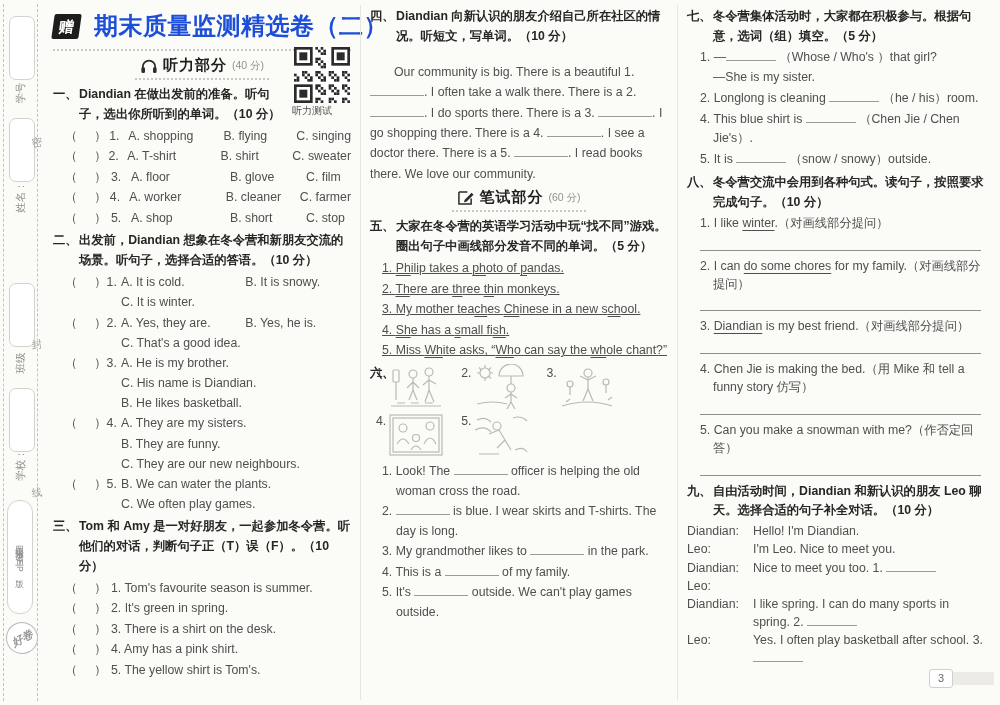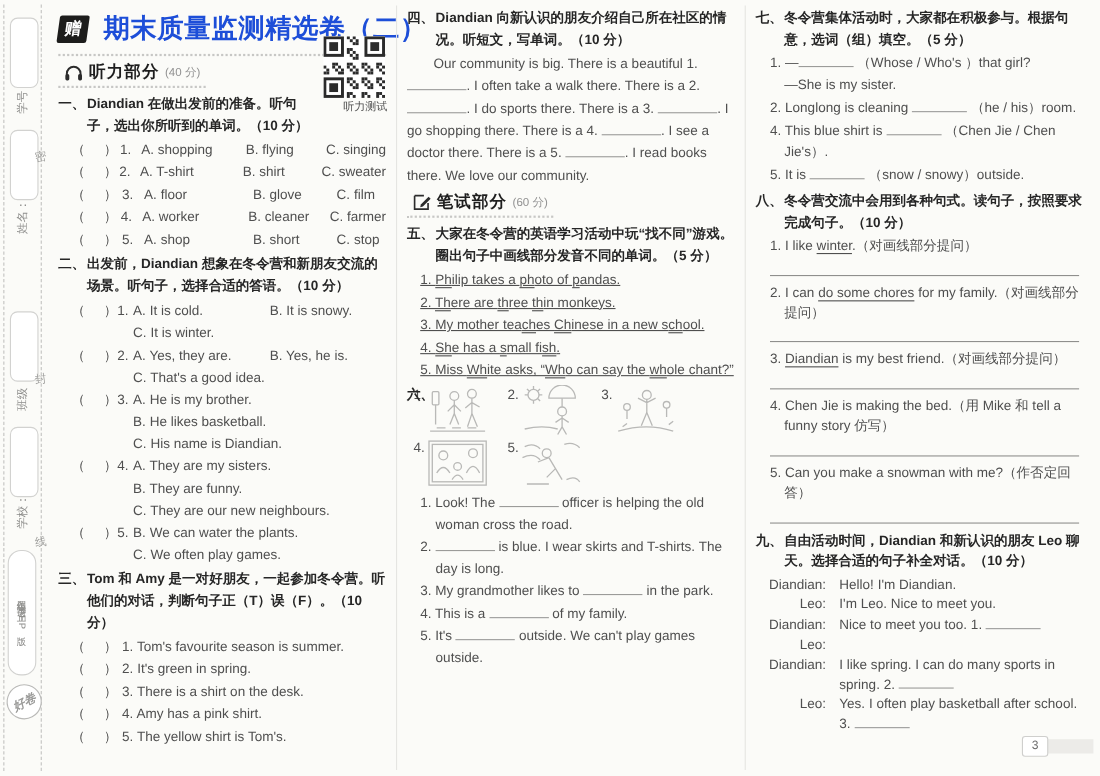--- a/index.html
+++ b/index.html
@@ -33,28 +33,28 @@
 
   
   .hdr{display:flex;align-items:center;gap:7px;padding:3px 0 7px 0;border-bottom:2px dotted #c7c7c5;margin-bottom:5px;}
   .badge{background:#1d1d1c;color:#fff;font-weight:700;font-size:15px;line-height:1;
     padding:5px 6px;transform:skewX(-8deg);border-radius:2px;}
   .slash{width:3px;height:26px;background:#1d1d1c;transform:skewX(-22deg);}
   .title{font-family:"DejaVu Serif","Liberation Serif",serif;font-weight:700;font-size:24px;
     color:#1d4ed8;white-space:nowrap;letter-spacing:0.5px;}
 
   
-  .pheading{display:flex;justify-content:flex-start;margin:4px 0 5px;}
+  .pheading{display:flex;justify-content:center;margin:4px 0 5px;}
   .pheading .inner{display:inline-flex;align-items:center;gap:5px;border-bottom:2px dotted #c7c7c5;padding:0 5px 3px;}
   .ptitle{font-weight:700;font-size:15px;color:#1e1e1e;letter-spacing:1px;}
   .pscore{font-size:10.5px;color:#919191;}
   .picon svg{display:block;}
 
   
-  .qr{position:absolute;right:8px;top:28px;width:60px;text-align:right;}
+  .qr{position:absolute;right:8px;top:42px;width:60px;text-align:left;}
   .qr svg{width:56px;height:56px;display:block;margin:0 auto;background:#fff;}
   .qrcap{font-size:10px;color:#4a4a4a;margin-top:1px;}
 
   
   .sec{margin-bottom:3px;}
   .stem{font-weight:700;color:#262626;line-height:1.62;position:relative;padding-left:26px;margin-bottom:1px;}
   .stem .no{position:absolute;left:0;top:0;}
   .stem.qr-avoid{padding-right:60px;}
   .paren i{font-style:normal;display:inline-block;width:17px;}
   .paren{color:#4f4f4f;}
@@ -66,40 +66,40 @@
   .s1row .ob{width:76px;}
 
   .s2item{position:relative;padding-left:68px;line-height:1.64;}
   .s2item .lead{position:absolute;left:12px;top:0;white-space:nowrap;}
   .s2row{display:flex;}
   .s2row .half{flex:0 0 54%;}
 
   .s3row{display:flex;padding-left:12px;line-height:1.67;}
   .s3row .paren{width:46px;flex:0 0 46px;}
 
-  .passage{line-height:1.66;text-indent:24px;margin-top:1px;}
+  .passage{line-height:1.66;text-indent:24px;margin-top:15px;}
   .blank{display:inline-block;width:54px;height:11px;border-bottom:1px solid #9b9b99;vertical-align:baseline;}
   .col3 .blank{width:50px;}
   .ul{text-decoration:underline;text-underline-offset:2.5px;}
 
   .s5row{padding-left:12px;line-height:1.67;text-decoration:underline;}
 
   .pics{display:flex;flex-wrap:wrap;padding-left:6px;column-gap:16px;row-gap:2px;margin:3px 0 3px;}
   .pic{display:flex;align-items:flex-start;gap:1px;}
   .pic .pnum{line-height:1.5;}
   .pic svg{display:block;}
   .s6row{padding-left:26px;text-indent:-14px;line-height:1.64;}
 
   .s7row{padding-left:26px;text-indent:-13px;line-height:1.62;margin-bottom:1px;}
 
   .s8item .s8txt{padding-left:26px;text-indent:-13px;line-height:1.5;}
   .answer-line{height:13px;border-bottom:1px solid #8f8f8d;margin:4px 4px 6px 13px;}
 
   .dlg{display:flex;line-height:1.47;}
-  .dlg .spk{flex:0 0 64px;text-align:right;padding-right:12px;white-space:nowrap;}
+  .dlg .spk{flex:0 0 64px;padding-right:2px;white-space:nowrap;}
   .dlg .txt{flex:1;min-width:0;}
 
   .pageno{position:absolute;right:0;bottom:12px;display:flex;align-items:center;}
   .pageno .num{border:1px solid #cfcfcd;border-radius:3px;background:#fff;padding:0 8px;
     font-size:11px;color:#6a6a6a;height:17px;line-height:17px;position:relative;z-index:1;}
   .pageno .bar{width:46px;height:13px;background:#ecebe8;margin-left:-5px;}
 </style>
 </head>
 <body>
 
@@ -314,24 +314,24 @@
               <div class="s2row">
                 <span class="">C. That's a good idea.</span>
               </div>
             </div>
             <div class="s2item">
               <span class="lead"><span class="paren">（<i></i>）</span><span class="num">3.</span></span>
               <div class="s2row">
                 <span class="">A. He is my brother.</span>
               </div>
               <div class="s2row">
+                <span class="">C. His name is Diandian.</span>
+              </div>
+              <div class="s2row">
                 <span class="">B. He likes basketball.</span>
-              </div>
-              <div class="s2row">
-                <span class="">C. His name is Diandian.</span>
               </div>
             </div>
             <div class="s2item">
               <span class="lead"><span class="paren">（<i></i>）</span><span class="num">4.</span></span>
               <div class="s2row">
                 <span class="">A. They are my sisters.</span>
               </div>
               <div class="s2row">
                 <span class="">B. They are funny.</span>
               </div>

